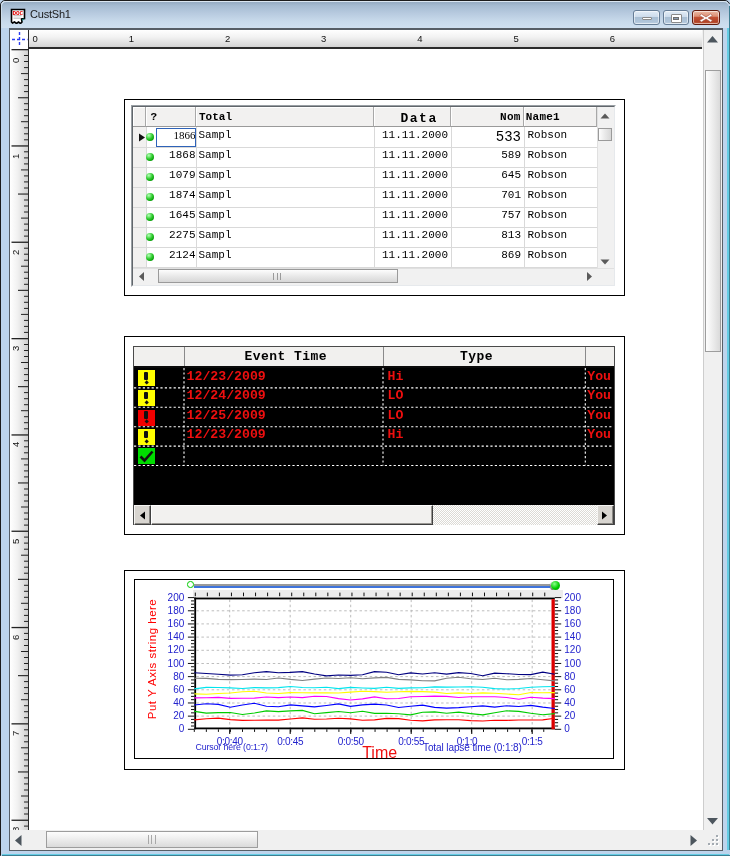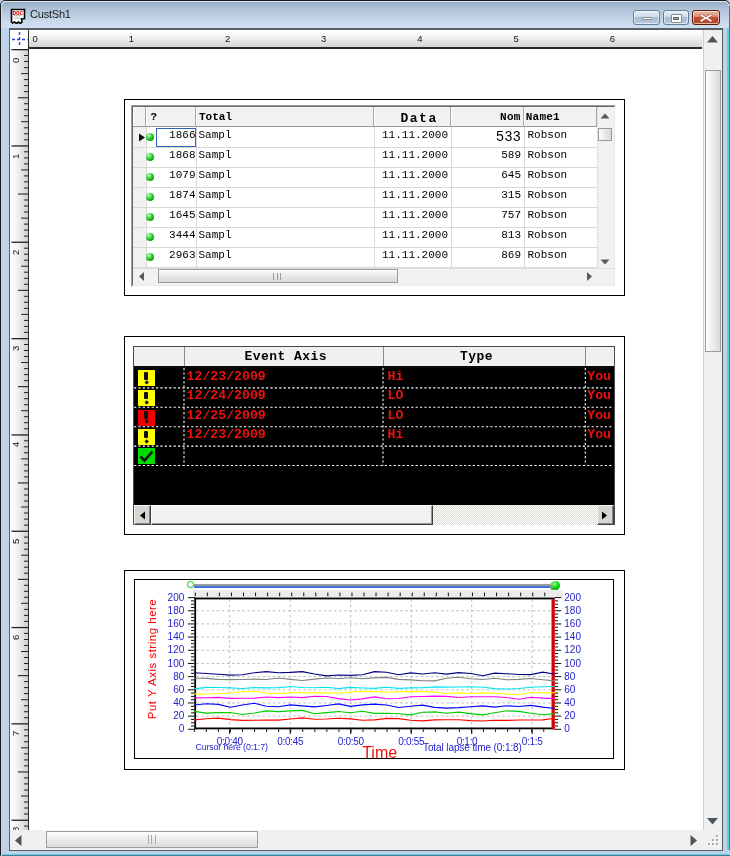--- a/index.html
+++ b/index.html
@@ -356,57 +356,57 @@
 <div style="position:absolute;left:451px;top:127px;width:1px;height:140px;background:#d9d9d9;"></div>
 <div style="position:absolute;left:524px;top:127px;width:1px;height:140px;background:#d9d9d9;"></div>
 <div style="position:absolute;left:133px;top:147px;width:463.5px;height:1px;background:#d9d9d9;"></div>
 <div style="position:absolute;left:133px;top:167px;width:463.5px;height:1px;background:#d9d9d9;"></div>
 <div style="position:absolute;left:133px;top:187px;width:463.5px;height:1px;background:#d9d9d9;"></div>
 <div style="position:absolute;left:133px;top:207px;width:463.5px;height:1px;background:#d9d9d9;"></div>
 <div style="position:absolute;left:133px;top:227px;width:463.5px;height:1px;background:#d9d9d9;"></div>
 <div style="position:absolute;left:133px;top:247px;width:463.5px;height:1px;background:#d9d9d9;"></div>
 <div style="position:absolute;left:133px;top:267px;width:463.5px;height:1px;background:#d9d9d9;"></div>
 <div style="position:absolute;left:146.4px;top:133.0px;width:7.8px;height:7.8px;border-radius:50%;background:radial-gradient(circle at 35% 30%,#b8ffb8 0%,#33cc33 45%,#009900 80%,#006600 100%);"></div>
-<div style="position:absolute;left:195.5px;top:130.4px;font-family:Liberation Mono, monospace;font-size:11px;color:#000;line-height:1;white-space:pre;transform:translateX(-100%);">1866</div>
+<div style="position:absolute;left:195.5px;top:130.4px;font-family:Liberation Serif, serif;font-size:11px;color:#000;line-height:1;white-space:pre;transform:translateX(-100%);">1866</div>
 <div style="position:absolute;left:198.5px;top:130.4px;font-family:'Liberation Mono', monospace;font-size:11px;color:#000;line-height:1;white-space:pre;">Sampl</div>
 <div style="position:absolute;left:382px;top:130.4px;font-family:'Liberation Mono', monospace;font-size:11px;color:#000;line-height:1;white-space:pre;">11.11.2000</div>
 <div style="position:absolute;left:521px;top:130.4px;font-family:'Liberation Mono', monospace;font-size:14px;color:#000;line-height:1;white-space:pre;transform:translateX(-100%);">533</div>
 <div style="position:absolute;left:527.5px;top:130.4px;font-family:'Liberation Mono', monospace;font-size:11px;color:#000;line-height:1;white-space:pre;">Robson</div>
 <div style="position:absolute;left:146.4px;top:153.0px;width:7.8px;height:7.8px;border-radius:50%;background:radial-gradient(circle at 35% 30%,#b8ffb8 0%,#33cc33 45%,#009900 80%,#006600 100%);"></div>
 <div style="position:absolute;left:195.5px;top:150.4px;font-family:'Liberation Mono', monospace;font-size:11px;color:#000;line-height:1;white-space:pre;transform:translateX(-100%);">1868</div>
 <div style="position:absolute;left:198.5px;top:150.4px;font-family:'Liberation Mono', monospace;font-size:11px;color:#000;line-height:1;white-space:pre;">Sampl</div>
 <div style="position:absolute;left:382px;top:150.4px;font-family:'Liberation Mono', monospace;font-size:11px;color:#000;line-height:1;white-space:pre;">11.11.2000</div>
 <div style="position:absolute;left:521px;top:150.4px;font-family:'Liberation Mono', monospace;font-size:11px;color:#000;line-height:1;white-space:pre;transform:translateX(-100%);">589</div>
 <div style="position:absolute;left:527.5px;top:150.4px;font-family:'Liberation Mono', monospace;font-size:11px;color:#000;line-height:1;white-space:pre;">Robson</div>
 <div style="position:absolute;left:146.4px;top:173.0px;width:7.8px;height:7.8px;border-radius:50%;background:radial-gradient(circle at 35% 30%,#b8ffb8 0%,#33cc33 45%,#009900 80%,#006600 100%);"></div>
 <div style="position:absolute;left:195.5px;top:170.4px;font-family:'Liberation Mono', monospace;font-size:11px;color:#000;line-height:1;white-space:pre;transform:translateX(-100%);">1079</div>
 <div style="position:absolute;left:198.5px;top:170.4px;font-family:'Liberation Mono', monospace;font-size:11px;color:#000;line-height:1;white-space:pre;">Sampl</div>
 <div style="position:absolute;left:382px;top:170.4px;font-family:'Liberation Mono', monospace;font-size:11px;color:#000;line-height:1;white-space:pre;">11.11.2000</div>
 <div style="position:absolute;left:521px;top:170.4px;font-family:'Liberation Mono', monospace;font-size:11px;color:#000;line-height:1;white-space:pre;transform:translateX(-100%);">645</div>
 <div style="position:absolute;left:527.5px;top:170.4px;font-family:'Liberation Mono', monospace;font-size:11px;color:#000;line-height:1;white-space:pre;">Robson</div>
 <div style="position:absolute;left:146.4px;top:193.0px;width:7.8px;height:7.8px;border-radius:50%;background:radial-gradient(circle at 35% 30%,#b8ffb8 0%,#33cc33 45%,#009900 80%,#006600 100%);"></div>
 <div style="position:absolute;left:195.5px;top:190.4px;font-family:'Liberation Mono', monospace;font-size:11px;color:#000;line-height:1;white-space:pre;transform:translateX(-100%);">1874</div>
 <div style="position:absolute;left:198.5px;top:190.4px;font-family:'Liberation Mono', monospace;font-size:11px;color:#000;line-height:1;white-space:pre;">Sampl</div>
 <div style="position:absolute;left:382px;top:190.4px;font-family:'Liberation Mono', monospace;font-size:11px;color:#000;line-height:1;white-space:pre;">11.11.2000</div>
-<div style="position:absolute;left:521px;top:190.4px;font-family:'Liberation Mono', monospace;font-size:11px;color:#000;line-height:1;white-space:pre;transform:translateX(-100%);">315</div>
+<div style="position:absolute;left:521px;top:190.4px;font-family:'Liberation Mono', monospace;font-size:11px;color:#000;line-height:1;white-space:pre;transform:translateX(-100%);">701</div>
 <div style="position:absolute;left:527.5px;top:190.4px;font-family:'Liberation Mono', monospace;font-size:11px;color:#000;line-height:1;white-space:pre;">Robson</div>
 <div style="position:absolute;left:146.4px;top:213.0px;width:7.8px;height:7.8px;border-radius:50%;background:radial-gradient(circle at 35% 30%,#b8ffb8 0%,#33cc33 45%,#009900 80%,#006600 100%);"></div>
 <div style="position:absolute;left:195.5px;top:210.4px;font-family:'Liberation Mono', monospace;font-size:11px;color:#000;line-height:1;white-space:pre;transform:translateX(-100%);">1645</div>
 <div style="position:absolute;left:198.5px;top:210.4px;font-family:'Liberation Mono', monospace;font-size:11px;color:#000;line-height:1;white-space:pre;">Sampl</div>
 <div style="position:absolute;left:382px;top:210.4px;font-family:'Liberation Mono', monospace;font-size:11px;color:#000;line-height:1;white-space:pre;">11.11.2000</div>
 <div style="position:absolute;left:521px;top:210.4px;font-family:'Liberation Mono', monospace;font-size:11px;color:#000;line-height:1;white-space:pre;transform:translateX(-100%);">757</div>
 <div style="position:absolute;left:527.5px;top:210.4px;font-family:'Liberation Mono', monospace;font-size:11px;color:#000;line-height:1;white-space:pre;">Robson</div>
 <div style="position:absolute;left:146.4px;top:233.0px;width:7.8px;height:7.8px;border-radius:50%;background:radial-gradient(circle at 35% 30%,#b8ffb8 0%,#33cc33 45%,#009900 80%,#006600 100%);"></div>
-<div style="position:absolute;left:195.5px;top:230.4px;font-family:'Liberation Mono', monospace;font-size:11px;color:#000;line-height:1;white-space:pre;transform:translateX(-100%);">3444</div>
+<div style="position:absolute;left:195.5px;top:230.4px;font-family:'Liberation Mono', monospace;font-size:11px;color:#000;line-height:1;white-space:pre;transform:translateX(-100%);">2275</div>
 <div style="position:absolute;left:198.5px;top:230.4px;font-family:'Liberation Mono', monospace;font-size:11px;color:#000;line-height:1;white-space:pre;">Sampl</div>
 <div style="position:absolute;left:382px;top:230.4px;font-family:'Liberation Mono', monospace;font-size:11px;color:#000;line-height:1;white-space:pre;">11.11.2000</div>
 <div style="position:absolute;left:521px;top:230.4px;font-family:'Liberation Mono', monospace;font-size:11px;color:#000;line-height:1;white-space:pre;transform:translateX(-100%);">813</div>
 <div style="position:absolute;left:527.5px;top:230.4px;font-family:'Liberation Mono', monospace;font-size:11px;color:#000;line-height:1;white-space:pre;">Robson</div>
 <div style="position:absolute;left:146.4px;top:253.0px;width:7.8px;height:7.8px;border-radius:50%;background:radial-gradient(circle at 35% 30%,#b8ffb8 0%,#33cc33 45%,#009900 80%,#006600 100%);"></div>
-<div style="position:absolute;left:195.5px;top:250.4px;font-family:'Liberation Mono', monospace;font-size:11px;color:#000;line-height:1;white-space:pre;transform:translateX(-100%);">2963</div>
+<div style="position:absolute;left:195.5px;top:250.4px;font-family:'Liberation Mono', monospace;font-size:11px;color:#000;line-height:1;white-space:pre;transform:translateX(-100%);">2124</div>
 <div style="position:absolute;left:198.5px;top:250.4px;font-family:'Liberation Mono', monospace;font-size:11px;color:#000;line-height:1;white-space:pre;">Sampl</div>
 <div style="position:absolute;left:382px;top:250.4px;font-family:'Liberation Mono', monospace;font-size:11px;color:#000;line-height:1;white-space:pre;">11.11.2000</div>
 <div style="position:absolute;left:521px;top:250.4px;font-family:'Liberation Mono', monospace;font-size:11px;color:#000;line-height:1;white-space:pre;transform:translateX(-100%);">869</div>
 <div style="position:absolute;left:527.5px;top:250.4px;font-family:'Liberation Mono', monospace;font-size:11px;color:#000;line-height:1;white-space:pre;">Robson</div>
 <div style="position:absolute;left:155.5px;top:127.5px;width:40px;height:19px;border:1px solid #2e62b8;"></div>
 <svg class="abs" style="left:137.5px;top:133px" width="8" height="9" viewBox="0 0 8 9">
     <path d="M1 0.5 L7 4.5 L1 8.5 Z" fill="#111"></path>
   </svg>
 <div style="position:absolute;left:596.5px;top:107px;width:17px;height:160.5px;background:#f1f1f1;border-left:1px solid #e0e0e0;"></div>
 <svg class="abs" style="left:598px;top:111px" width="14" height="10" viewBox="0 0 14 10">
@@ -426,21 +426,21 @@
 <div style="position:absolute;left:158px;top:269px;width:240px;height:14px;border:1px solid #9a9a9a;background:linear-gradient(180deg,#fdfdfd,#e9e9e9 50%,#d7d7d7);"></div>
 <div style="position:absolute;left:273px;top:272.5px;width:1.2px;height:7px;background:#9a9a9a;"></div>
 <div style="position:absolute;left:276.5px;top:272.5px;width:1.2px;height:7px;background:#9a9a9a;"></div>
 <div style="position:absolute;left:280px;top:272.5px;width:1.2px;height:7px;background:#9a9a9a;"></div>
 <div style="position:absolute;left:133px;top:346.2px;width:481.5px;height:179.3px;background:#000;border:1px solid #4a4a4a;"></div>
 <div style="position:absolute;left:134px;top:347.2px;width:479.5px;height:19.8px;background:#f1f0ee;"></div>
 <div style="position:absolute;left:184px;top:347.2px;width:1px;height:19.8px;background:#8a8a8a;"></div>
 <div style="position:absolute;left:383px;top:347.2px;width:1px;height:19.8px;background:#8a8a8a;"></div>
 <div style="position:absolute;left:585.3px;top:347.2px;width:1px;height:19.8px;background:#8a8a8a;"></div>
 <div style="position:absolute;left:134px;top:366.2px;width:479.5px;height:1.8px;background:#0a0a0a;"></div>
-<div style="position:absolute;left:285.8px;top:350.4px;font-family:'Liberation Mono', monospace;font-size:13px;color:#000;line-height:1;white-space:pre;font-weight:bold;letter-spacing:0.45px;transform:translateX(-50%);">Event Axis</div>
+<div style="position:absolute;left:285.8px;top:350.4px;font-family:'Liberation Mono', monospace;font-size:13px;color:#000;line-height:1;white-space:pre;font-weight:bold;letter-spacing:0.45px;transform:translateX(-50%);">Event Time</div>
 <div style="position:absolute;left:476.5px;top:350.4px;font-family:'Liberation Mono', monospace;font-size:13px;color:#000;line-height:1;white-space:pre;font-weight:bold;letter-spacing:0.45px;transform:translateX(-50%);">Type</div>
 <svg class="abs" style="left:134px;top:368px" width="480" height="98" viewBox="0 0 480 98">
     <line x1="0" y1="19.9" x2="479.5" y2="19.9" stroke="#fff" stroke-width="1.1" stroke-dasharray="2.2,2.2"></line>
     <line x1="0" y1="39.3" x2="479.5" y2="39.3" stroke="#fff" stroke-width="1.1" stroke-dasharray="2.2,2.2"></line>
     <line x1="0" y1="58.7" x2="479.5" y2="58.7" stroke="#fff" stroke-width="1.1" stroke-dasharray="2.2,2.2"></line>
     <line x1="0" y1="78.1" x2="479.5" y2="78.1" stroke="#fff" stroke-width="1.1" stroke-dasharray="2.2,2.2"></line>
     <line x1="0" y1="97.5" x2="479.5" y2="97.5" stroke="#fff" stroke-width="1.1" stroke-dasharray="2.2,2.2"></line>
     <line x1="50.0" y1="0" x2="50.0" y2="97.6" stroke="#fff" stroke-width="1.1" stroke-dasharray="2.2,2.2"></line>
     <line x1="249.0" y1="0" x2="249.0" y2="97.6" stroke="#fff" stroke-width="1.1" stroke-dasharray="2.2,2.2"></line>
     <line x1="451.3" y1="0" x2="451.3" y2="97.6" stroke="#fff" stroke-width="1.1" stroke-dasharray="2.2,2.2"></line>

